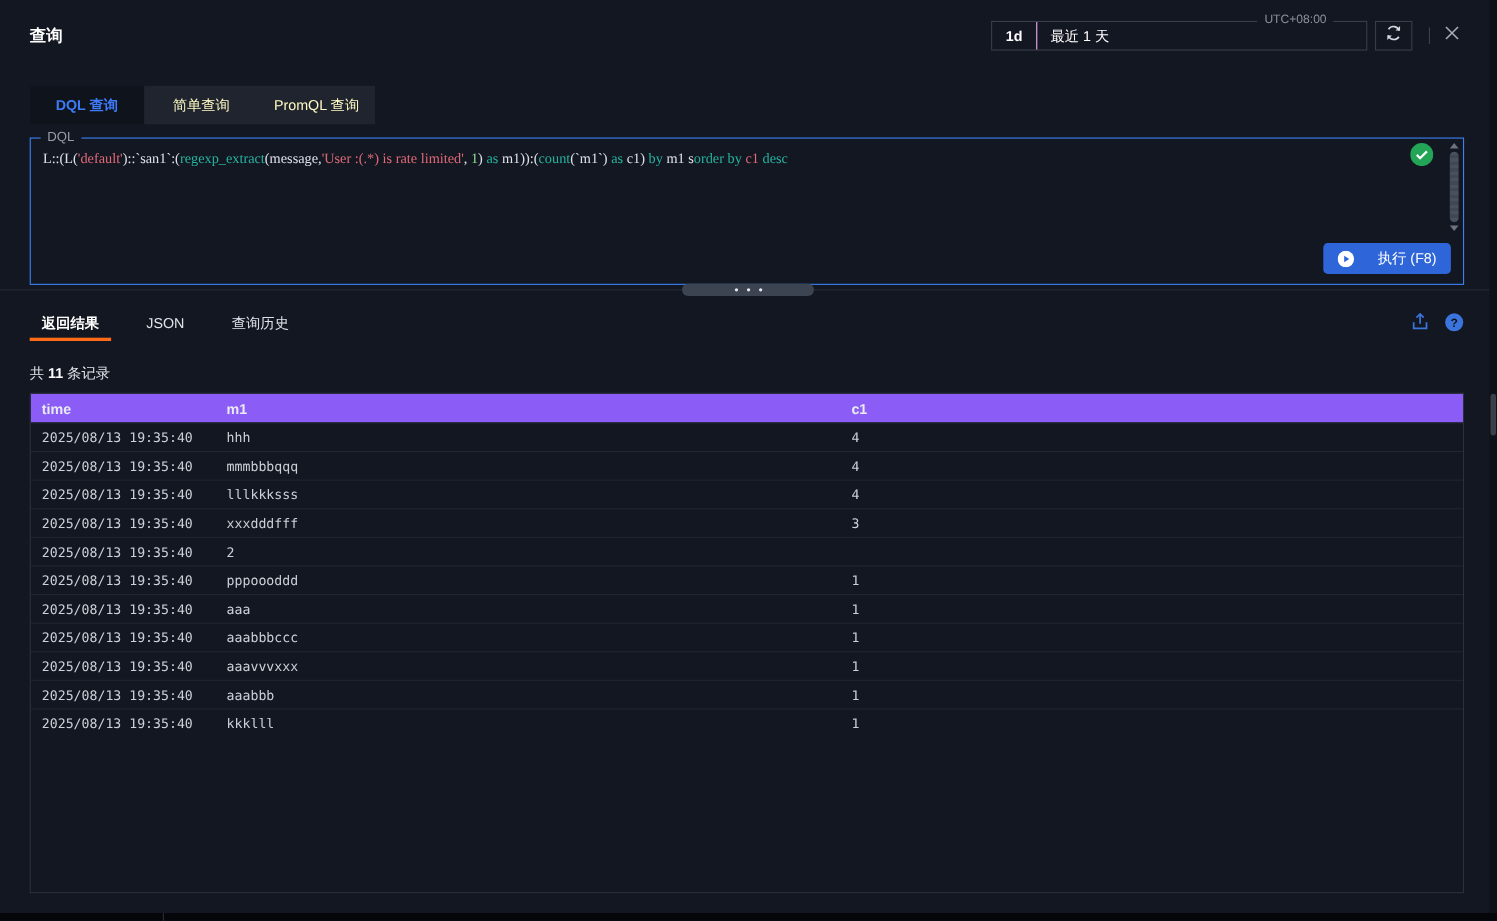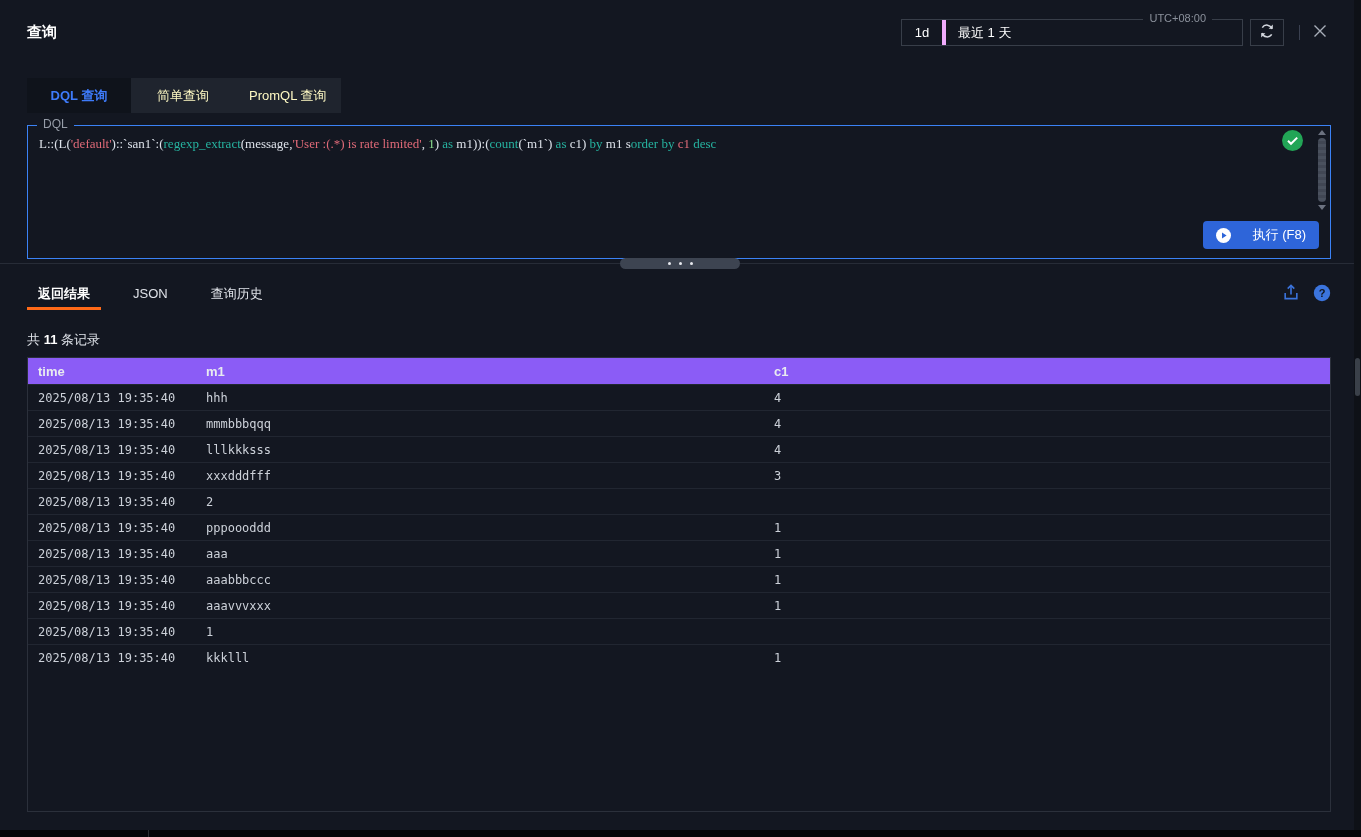--- a/index.html
+++ b/index.html
@@ -3,22 +3,22 @@
 <meta charset="utf-8">
 <style>
   html,body{margin:0;padding:0}
   body{position:relative;width:1361px;height:837px;background:#131721;overflow:hidden;
        font-family:"Liberation Sans",sans-serif;color:#e8eaef}
 
   
   .page-title{position:absolute;left:27px;top:23px;font-size:15px;font-weight:bold;color:#ffffff}
   .header-controls{position:absolute;top:19px;right:30px;display:flex;align-items:center}
   .timebox{position:relative;width:342px;height:27px;border:1px solid #383e49;display:flex;align-items:center;box-sizing:border-box;cursor:pointer}
-  .duration{width:40px;height:100%;border-right:4px solid #f0abfc;display:flex;align-items:center;justify-content:center;
-            font-size:13px;font-weight:normal;color:#ffffff}
+  .duration{width:40px;height:100%;border-right:1px solid #f0abfc;display:flex;align-items:center;justify-content:center;
+            font-size:13px;font-weight:bold;color:#ffffff}
   .timelabel{padding-left:12px;font-size:13px;color:#ffffff}
   .tz{position:absolute;top:-8px;right:30px;background:#131721;padding:0 6px;font-size:11px;color:#8b919c}
   .refresh-btn{width:34px;height:27px;border:1px solid #383e49;margin-left:7px;display:flex;align-items:center;justify-content:center;
                box-sizing:border-box;cursor:pointer}
   .vdivider{width:1px;height:15px;background:#3a4050;margin:0 9px 0 15px}
   .close-btn{width:22px;height:22px;display:flex;align-items:center;justify-content:center;cursor:pointer}
 
   
   .qtabs{position:absolute;left:27px;top:78px;display:flex;background:#1f242e;height:35px}
   .qtab{min-width:104px;padding:0 14px;box-sizing:border-box;display:flex;align-items:center;justify-content:center;
@@ -211,20 +211,21 @@
         <div class="c2">aaabbbccc</div>
         <div class="c3">1</div>
       </div>
       <div class="trow">
         <div class="c1">2025/08/13 19:35:40</div>
         <div class="c2">aaavvvxxx</div>
         <div class="c3">1</div>
       </div>
       <div class="trow">
         <div class="c1">2025/08/13 19:35:40</div>
+        <div class="c2">aaabbb</div>
         <div class="c3">1</div>
       </div>
       <div class="trow">
         <div class="c1">2025/08/13 19:35:40</div>
         <div class="c2">kkklll</div>
         <div class="c3">1</div>
       </div>
     </div>
 </div>
 

